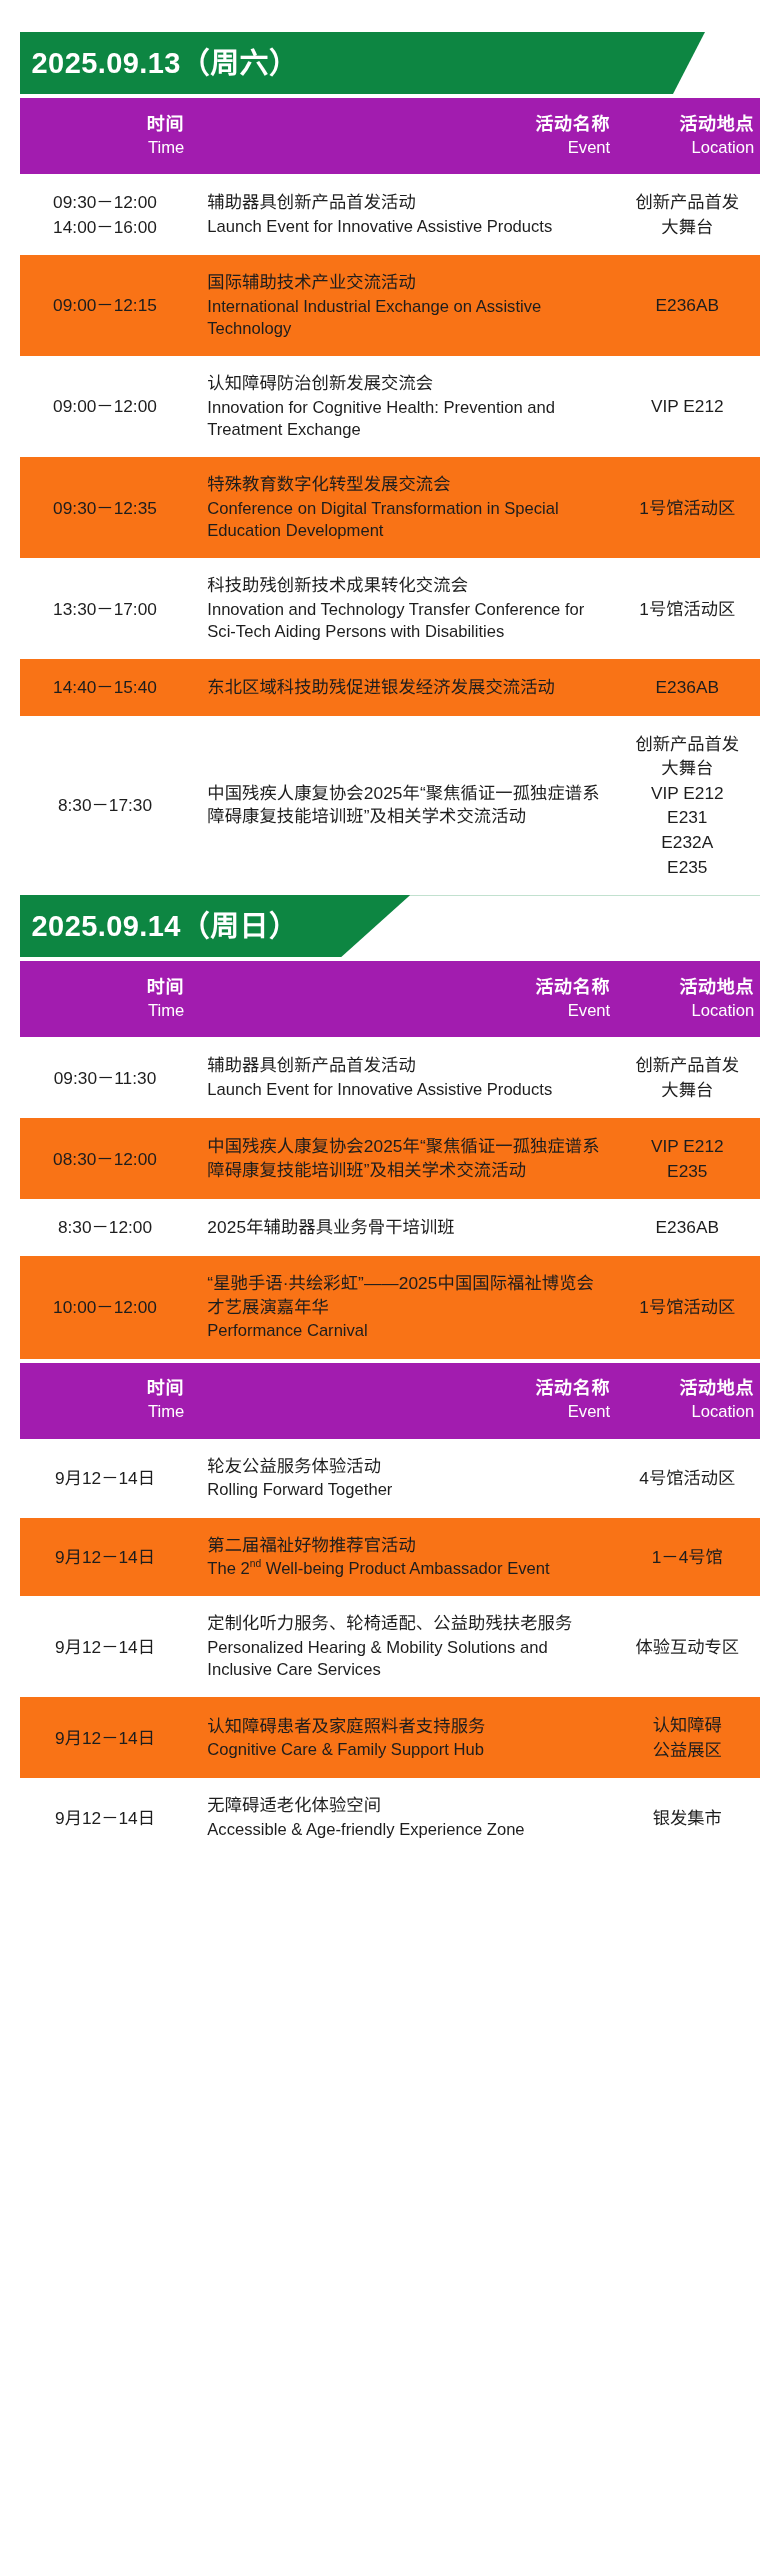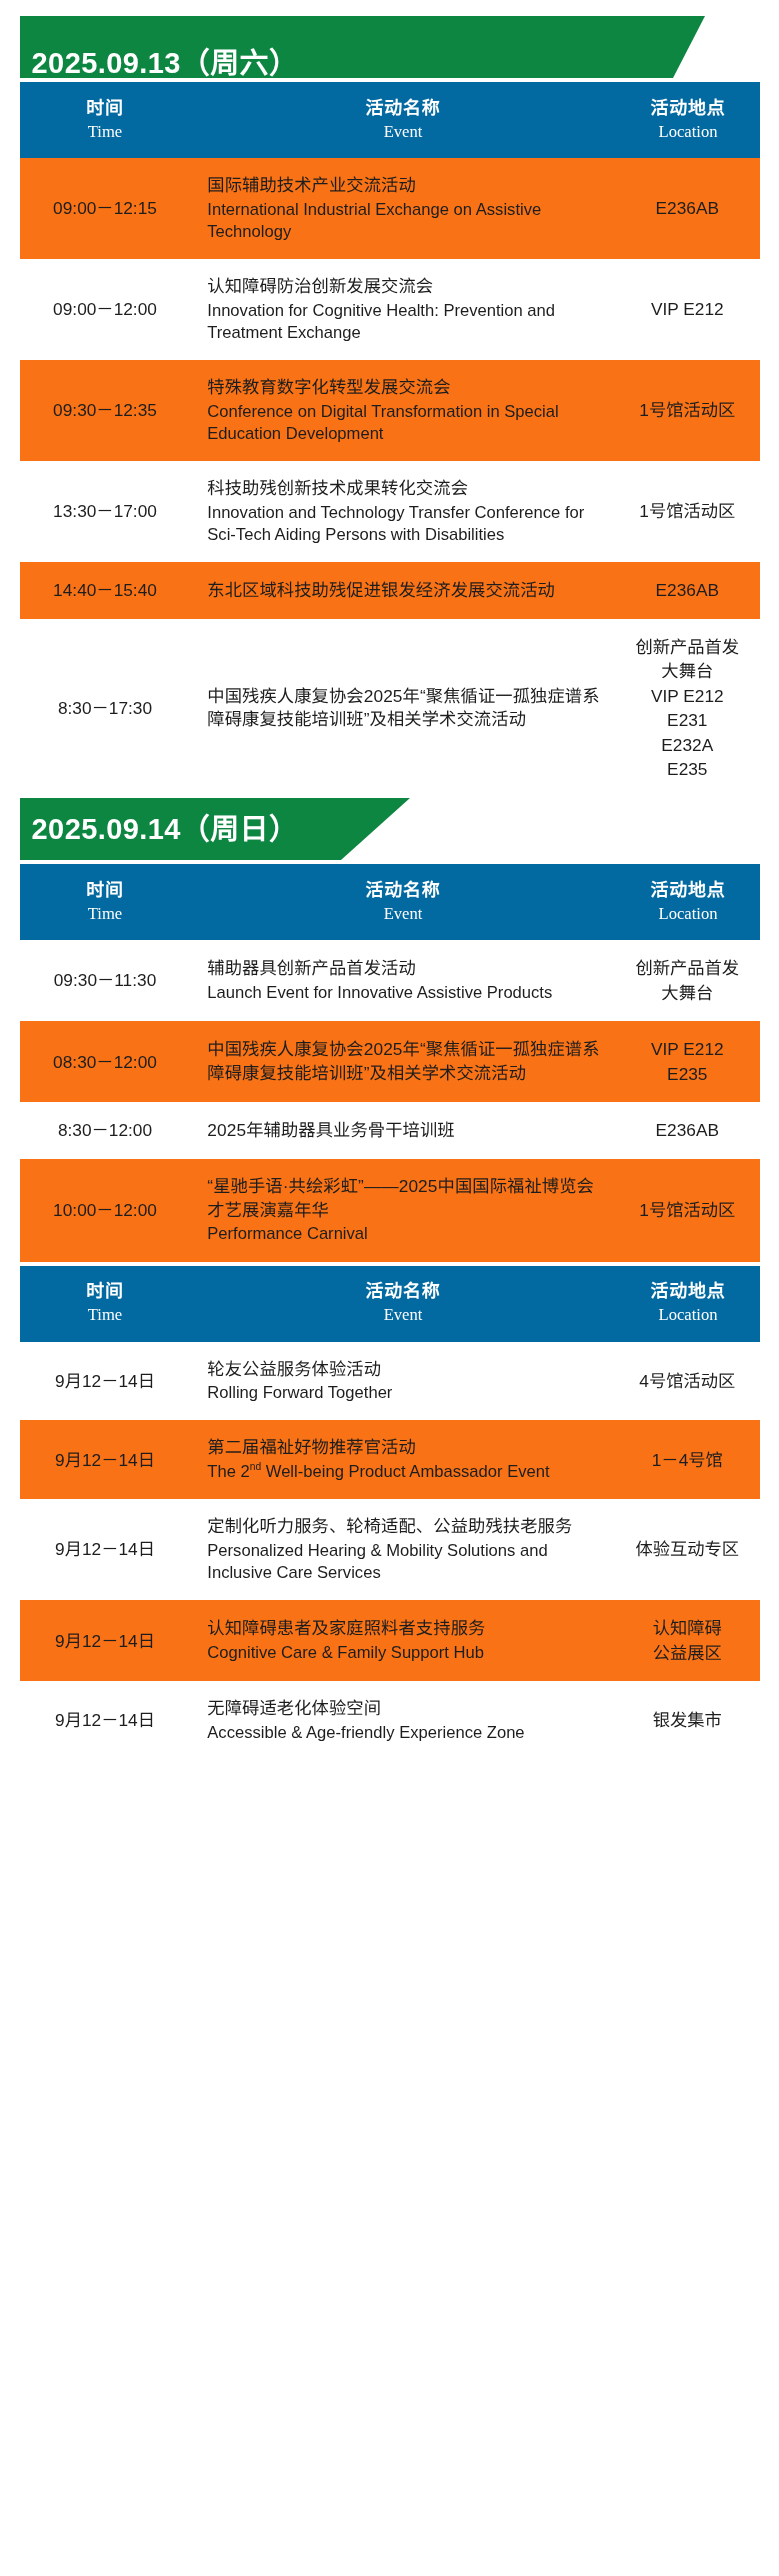--- a/index.html
+++ b/index.html
@@ -65,27 +65,26 @@
     width: 100%;
     border-collapse: collapse;
     table-layout: fixed;
     margin-top: 4.3px;
   }
   table.sched col.c-time { width: 170px; }
   table.sched col.c-event { width: 426px; }
   table.sched col.c-loc  { width: 144px; }
 
   thead th {
-    background: #0369a1;
+    background: #a21caf;
     color: #ffffff;
     padding: 14.4px 5.8px 16px 5.8px;
-    text-align: center;
+    text-align: right;
     vertical-align: middle;
     font-weight: normal;
-    font-family: Liberation Serif, serif;
   }
   thead th .hdr-cn {
     display: block;
     font-size: 18px;
     font-weight: bold;
     line-height: 1.25;
     letter-spacing: 0.7px;
   }
   thead th .hdr-en {
     display: block;
@@ -144,21 +143,21 @@
     line-height: 1.42;
     padding-left: 2.9px;
     padding-right: 4.3px;
   }
 </style>
 </head>
 <body>
 
 <div class="page">
   <div id="sections-root">
-      <div class="section-banner" style="margin-top: 16px; align-items: flex-end;">
+      <div class="section-banner" style="margin-top: 32px;">
         <div class="banner-bg"></div>
         <div class="section-title">2025.09.13（周六）</div>
       </div>
       <table class="sched">
         <colgroup>
           <col class="c-time">
           <col class="c-event">
           <col class="c-loc">
         </colgroup>
         <thead>
@@ -171,20 +170,30 @@
               <span class="hdr-cn">活动名称</span>
               <span class="hdr-en">Event</span>
             </th>
             <th>
               <span class="hdr-cn">活动地点</span>
               <span class="hdr-en">Location</span>
             </th>
           </tr>
         </thead>
         <tbody>
+          <tr>
+            <td class="time">09:30－12:00
+14:00－16:00</td>
+            <td class="event">
+              <span class="ev-cn">辅助器具创新产品首发活动</span>
+              <span class="ev-en">Launch Event for Innovative Assistive Products</span>
+            </td>
+            <td class="loc">创新产品首发
+大舞台</td>
+          </tr>
           <tr class="alt">
             <td class="time">09:00－12:15</td>
             <td class="event">
               <span class="ev-cn">国际辅助技术产业交流活动</span>
               <span class="ev-en">International Industrial Exchange on Assistive Technology</span>
             </td>
             <td class="loc">E236AB</td>
           </tr>
           <tr>
             <td class="time">09:00－12:00</td>

